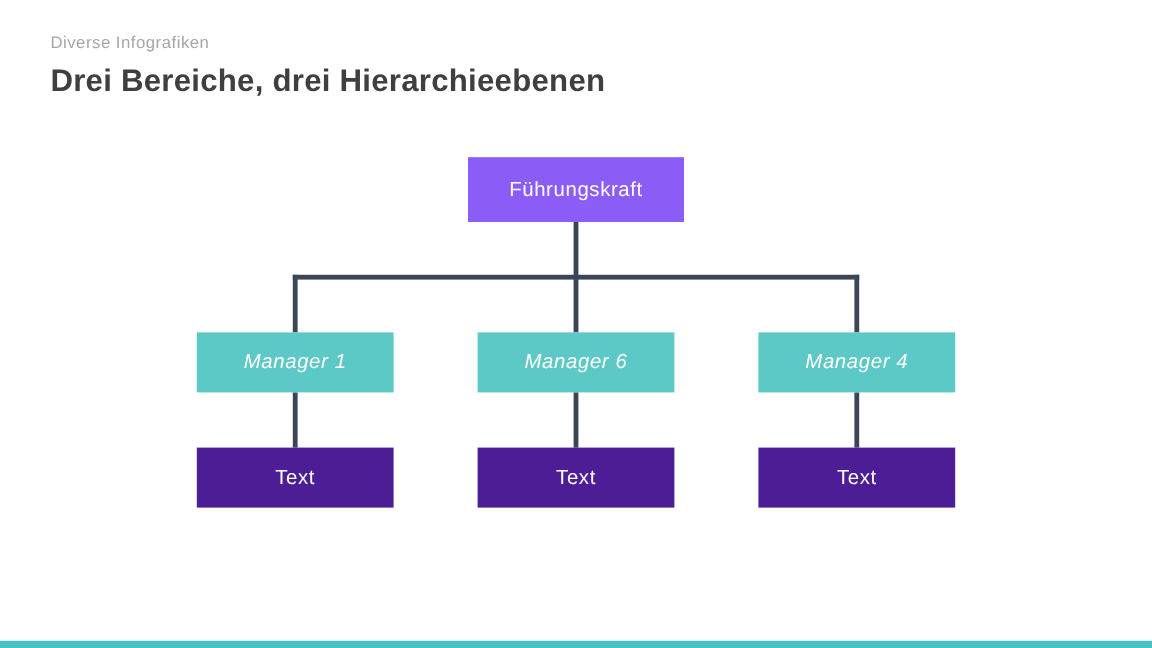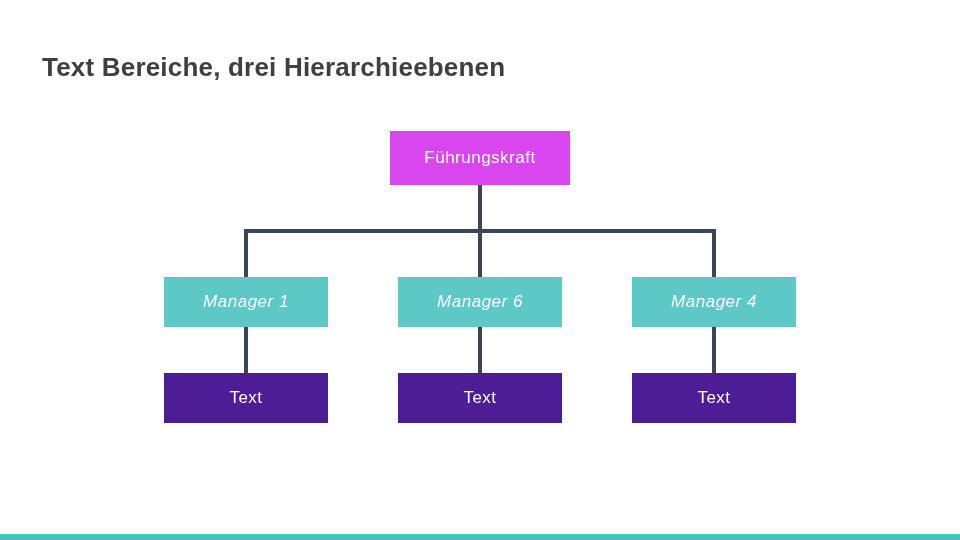--- a/index.html
+++ b/index.html
@@ -47,21 +47,21 @@
     align-items: center;
     justify-content: center;
     color: #ffffff;
     font-size: 17px;
     letter-spacing: 0.5px;
     text-align: center;
   }
   .node-root {
     left: 390px; top: 131px;
     width: 180px; height: 54px;
-    background: #d946ef;
+    background: #8b5cf6;
   }
   .node-manager {
     top: 277px;
     width: 164px; height: 50px;
     background: #5cc9c6;
     font-style: italic;
   }
   .node-leaf {
     top: 373px;
     width: 164px; height: 50px;
@@ -91,22 +91,23 @@
     left: 0; top: 534px;
     width: 960px; height: 6px;
     background: #45c2c1;
   }
 </style>
 </head>
 <body>
 
 <div class="stage">
 
+  <div class="eyebrow">Diverse Infografiken</div>
 
-  <div class="title">Text Bereiche, drei Hierarchieebenen</div>
+  <div class="title">Drei Bereiche, drei Hierarchieebenen</div>
 
   <div>
 
     <div class="line line-root-stem"></div>
     <div class="line line-rail"></div>
     <div class="line line-drop-1"></div>
     <div class="line line-drop-2"></div>
     <div class="line line-drop-3"></div>
     <div class="line line-leaf-1"></div>
     <div class="line line-leaf-2"></div>

